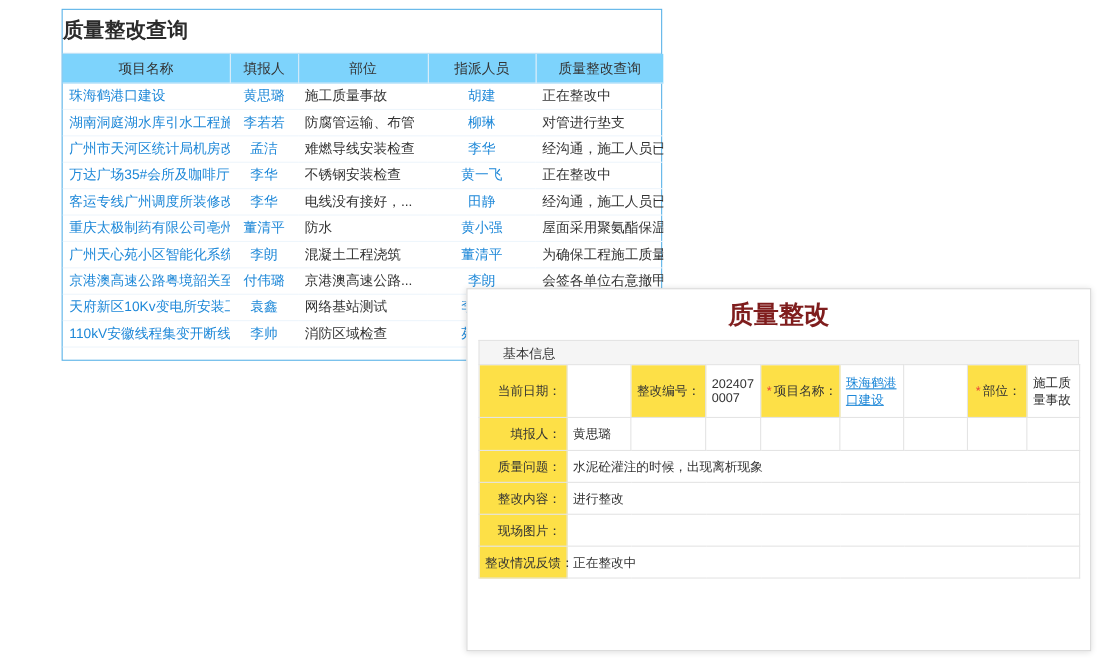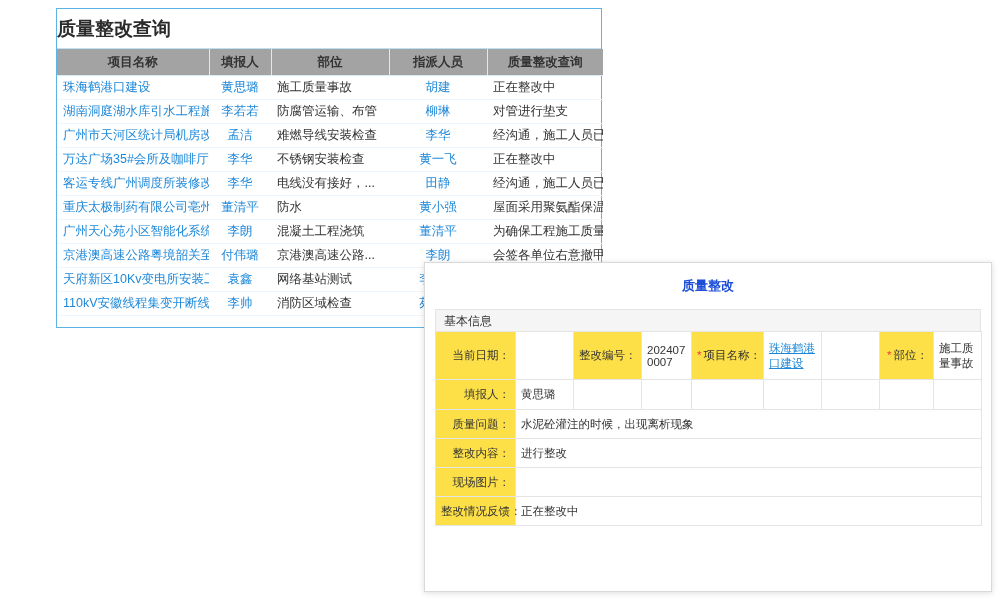--- a/index.html
+++ b/index.html
@@ -38,23 +38,23 @@
     border-bottom: 1px solid #bfdff5;
     box-sizing: border-box;
   }
   table.qtable {
     width: 100%;
     border-collapse: collapse;
     table-layout: fixed;
     font-size: 12px;
   }
   table.qtable th {
-    background: #a3a3a3;
+    background: #7dd3fc;
     color: #333333;
-    font-weight: bold;
+    font-weight: normal;
     height: 24px;
     border-right: 1px solid #d7ecf9;
     border-bottom: 1px solid #d7ecf9;
     text-align: center;
     font-size: 12.5px;
   }
   table.qtable th:last-child { border-right: none; }
   table.qtable td {
     height: 23px;
     border-bottom: 1px solid #eef6fc;
@@ -82,34 +82,34 @@
     height: 330px;
     background: #ffffff;
     border: 1px solid #d9d9d9;
     box-shadow: 0 1px 6px rgba(0,0,0,0.14);
     box-sizing: border-box;
   }
   .detail-title {
     height: 46px;
     line-height: 46px;
     text-align: center;
-    font-size: 13px;
+    font-size: 23px;
     font-weight: bold;
-    color: #1d4ed8;
+    color: #7f1d1d;
   }
   .section-bar {
     margin: 0 10px;
     height: 22px;
     line-height: 22px;
     background: #f5f5f5;
     border: 1px solid #e4e4e4;
     border-bottom: none;
     font-size: 12px;
     color: #333333;
-    padding-left: 8px;
+    padding-left: 21px;
     box-sizing: border-box;
   }
   .form-wrap {
     margin: 0 10px;
   }
   table.dtable {
     width: 100%;
     border-collapse: collapse;
     table-layout: fixed;
     font-size: 11.5px;

